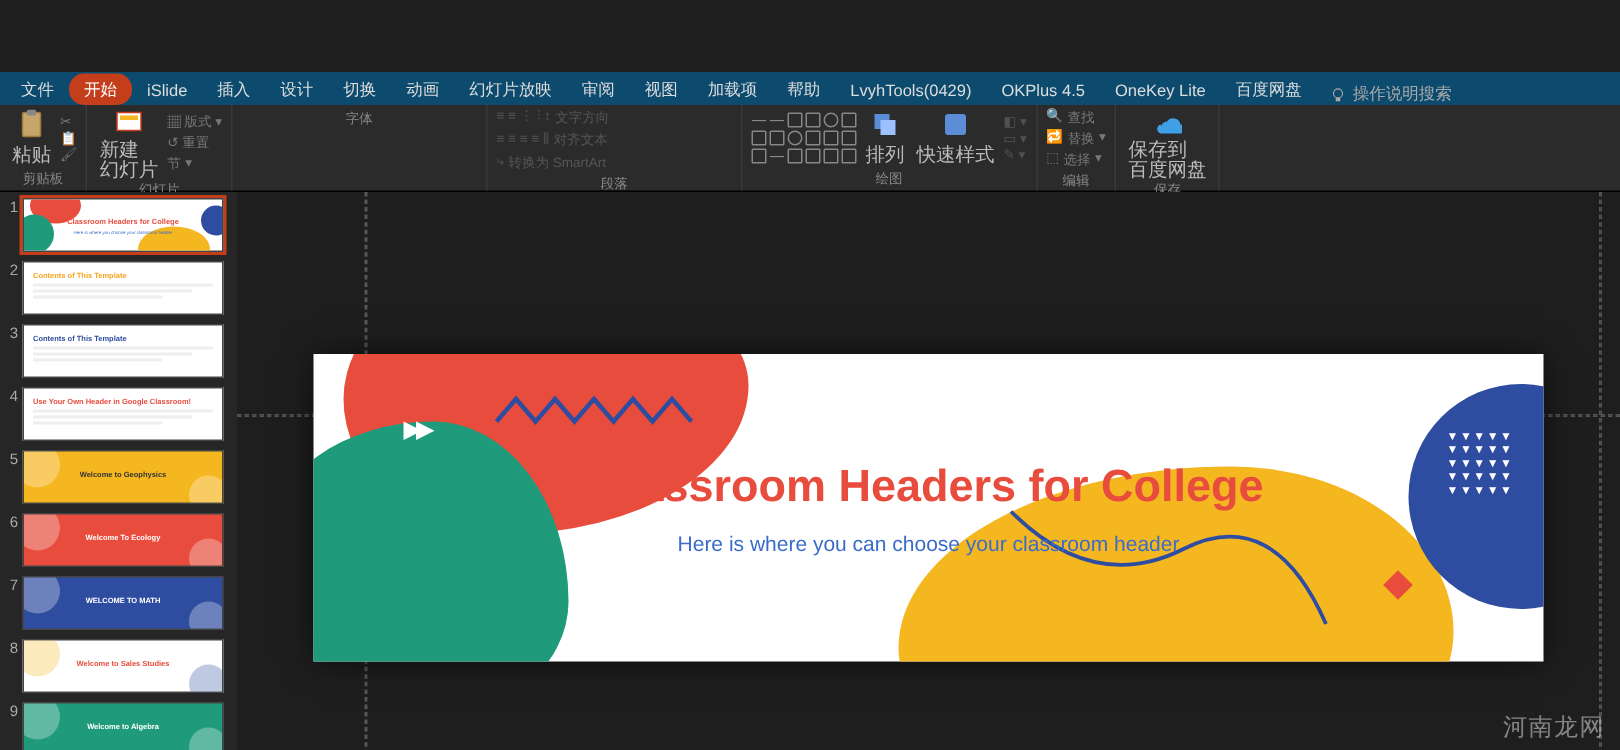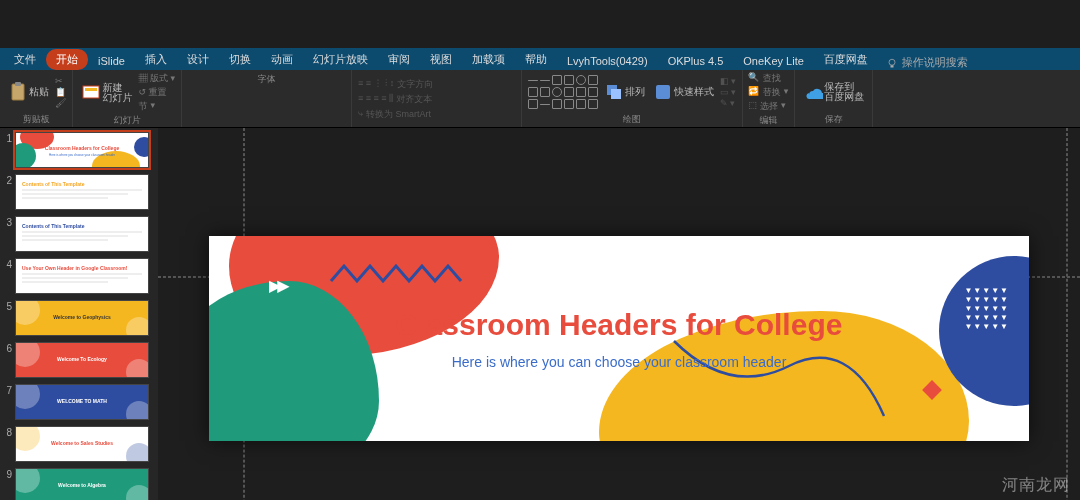--- a/index.html
+++ b/index.html
@@ -10,21 +10,21 @@
 .menubar .tab { padding: 3px 10px; cursor: pointer; color: #ddd; }
 .menubar .tab.active { background: #c43e1c; color: #fff; border-radius: 10px; }
 .menubar .search { margin-left: 8px; display: flex; align-items: center; gap: 4px; color: #aaa; }
 .bulb-icon { width: 12px; height: 12px; }
 
 
 .ribbon { height: 58px; background: #2b2b2b; display: flex; align-items: stretch; font-size: 10px; color: #bbb; border-bottom: 1px solid #000; }
 .ribbon-group { display: flex; flex-direction: column; justify-content: space-between; padding: 2px 6px 1px; border-right: 1px solid #3a3a3a; }
 .ribbon-group .content { display: flex; align-items: center; gap: 4px; flex: 1; }
 .ribbon-group .label { text-align: center; font-size: 9px; color: #888; padding-top: 1px; }
-.rbtn { display: flex; align-items: center; gap: 1px; padding: 0 2px; cursor: pointer; font-size: 10px; color: #bbb; }
+.rbtn { display: flex; flex-direction: column; align-items: center; gap: 1px; padding: 0 2px; cursor: pointer; font-size: 13px; color: #bbb; }
 .rbtn .ricon { width: 20px; height: 20px; display: flex; align-items: center; justify-content: center; }
 .mini-grid { display: flex; flex-direction: column; gap: 1px; font-size: 9px; color: #777; }
 .mini-row { display: flex; gap: 3px; white-space: nowrap; }
 .shape-grid { display: grid; grid-template-columns: repeat(6, 10px); grid-auto-rows: 10px; gap: 2px; }
 .shape-grid span { width: 10px; height: 10px; border: 1px solid #888; border-radius: 1px; }
 .shape-grid span.circle { border-radius: 50%; }
 .shape-grid span.line { border: none; border-top: 1px solid #888; height: 0; margin-top: 5px; }
 
 
 .workspace { display: flex; height: calc(500px - 80px); }
@@ -151,20 +151,21 @@
         <div class="mini-row">
             <span>≡ ≡ ≡ ≡ ⫼</span>
             <span>对齐文本</span>
           </div>
         <div class="mini-row">
             <span>⤷</span>
             <span>转换为 SmartArt</span>
           </div>
       </div>
     </div>
+    <div class="label">段落</div>
   </div>
 
   <div class="ribbon-group" style="min-width:190px">
     <div class="content">
       <div class="shape-grid">
         <span class="line"></span>
           <span class="line"></span>
           <span></span>
           <span></span>
           <span class="circle"></span>

